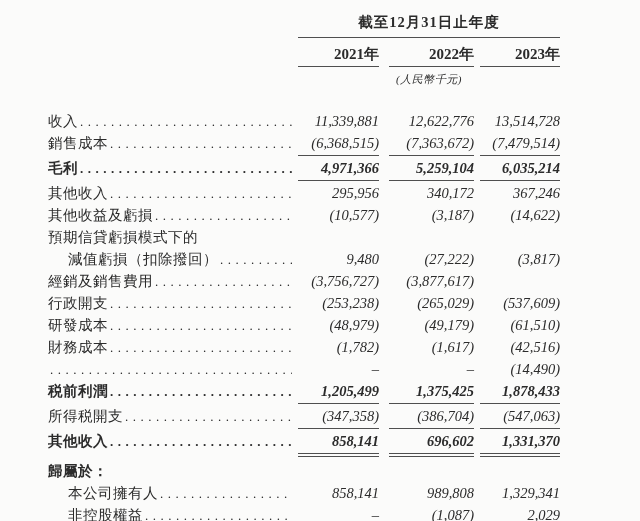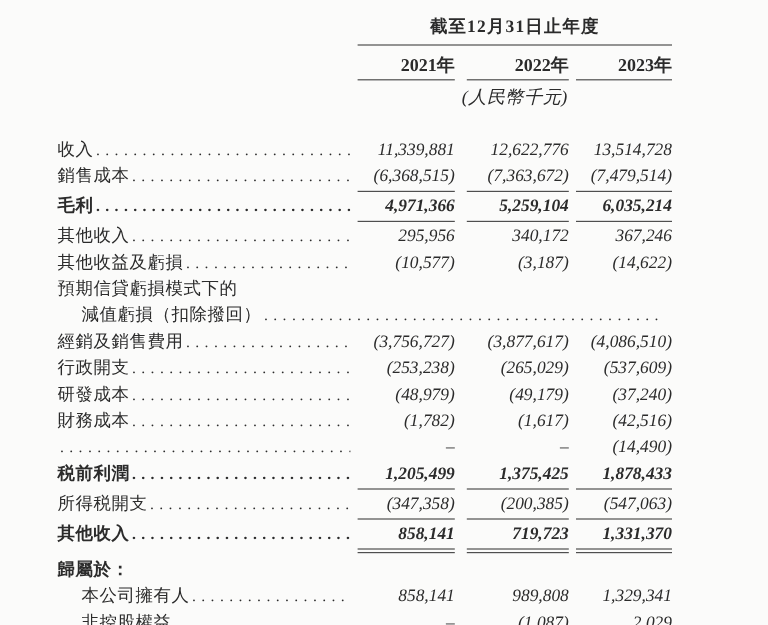--- a/index.html
+++ b/index.html
@@ -22,21 +22,21 @@
   }
   .hdr-years { display:flex; margin-top:7px; }
   .ycol {
     text-align:right; font-weight:bold; font-size:15px;
     padding-bottom:2px; border-bottom:1px solid var(--line);
   }
   .ycol.c1 { width:81px; }
   .ycol.c2 { width:85px; margin-left:10px; }
   .ycol.c3 { width:80px; margin-left:6px; }
   .hdr-note {
-    text-align:center; font-style:italic; font-size:15px;
+    text-align:center; font-style:italic; font-size:11px;
     margin-top:5px; letter-spacing:0.5px;
   }
 
   
   .rows { margin-top:23px; }
   .row { display:flex; align-items:baseline; height:22px; line-height:22px; font-size:14.5px; }
   .row.bold { font-weight:bold; }
   .row.mb { margin-bottom:3px; }
   .row.mt { margin-top:8px; }
   .lab { white-space:nowrap; letter-spacing:0.5px; }
@@ -129,49 +129,53 @@
         <span class="nums">
           <span class="n n1"></span>
           <span class="n n2"></span>
           <span class="n n3"></span>
         </span>
       </div>
 
       <div class="row">
         <span class="lab ind">減值虧損（扣除撥回）</span>
         <span class="leader"></span>
+        <span class="nums">
+          <span class="n n1">9,480</span>
+          <span class="n n2">(27,222)</span>
+          <span class="n n3">(3,817)</span>
+        </span>
       </div>
 
       <div class="row">
         <span class="lab">經銷及銷售費用</span>
         <span class="leader"></span>
         <span class="nums">
           <span class="n n1">(3,756,727)</span>
           <span class="n n2">(3,877,617)</span>
-          <span class="n n3">(4,086,510)</span>
         </span>
       </div>
 
       <div class="row">
         <span class="lab">行政開支</span>
         <span class="leader"></span>
         <span class="nums">
           <span class="n n1">(253,238)</span>
           <span class="n n2">(265,029)</span>
           <span class="n n3">(537,609)</span>
         </span>
       </div>
 
       <div class="row">
         <span class="lab">研發成本</span>
         <span class="leader"></span>
         <span class="nums">
           <span class="n n1">(48,979)</span>
           <span class="n n2">(49,179)</span>
-          <span class="n n3">(37,240)</span>
+          <span class="n n3">(61,510)</span>
         </span>
       </div>
 
       <div class="row">
         <span class="lab">財務成本</span>
         <span class="leader"></span>
         <span class="nums">
           <span class="n n1">(1,782)</span>
           <span class="n n2">(1,617)</span>
           <span class="n n3">(42,516)</span>
@@ -195,31 +199,31 @@
           <span class="n n2 u">1,375,425</span>
           <span class="n n3 u">1,878,433</span>
         </span>
       </div>
 
       <div class="row mb">
         <span class="lab">所得税開支</span>
         <span class="leader"></span>
         <span class="nums">
           <span class="n n1 u">(347,358)</span>
-          <span class="n n2 u">(200,385)</span>
+          <span class="n n2 u">(386,704)</span>
           <span class="n n3 u">(547,063)</span>
         </span>
       </div>
 
       <div class="row bold mb">
         <span class="lab">其他收入</span>
         <span class="leader"></span>
         <span class="nums">
           <span class="n n1 uu">858,141</span>
-          <span class="n n2 uu">719,723</span>
+          <span class="n n2 uu">696,602</span>
           <span class="n n3 uu">1,331,370</span>
         </span>
       </div>
 
       <div class="row bold mt">
         <span class="lab">歸屬於：</span>
         <span class="leader none"></span>
         <span class="nums">
           <span class="n n1"></span>
           <span class="n n2"></span>

